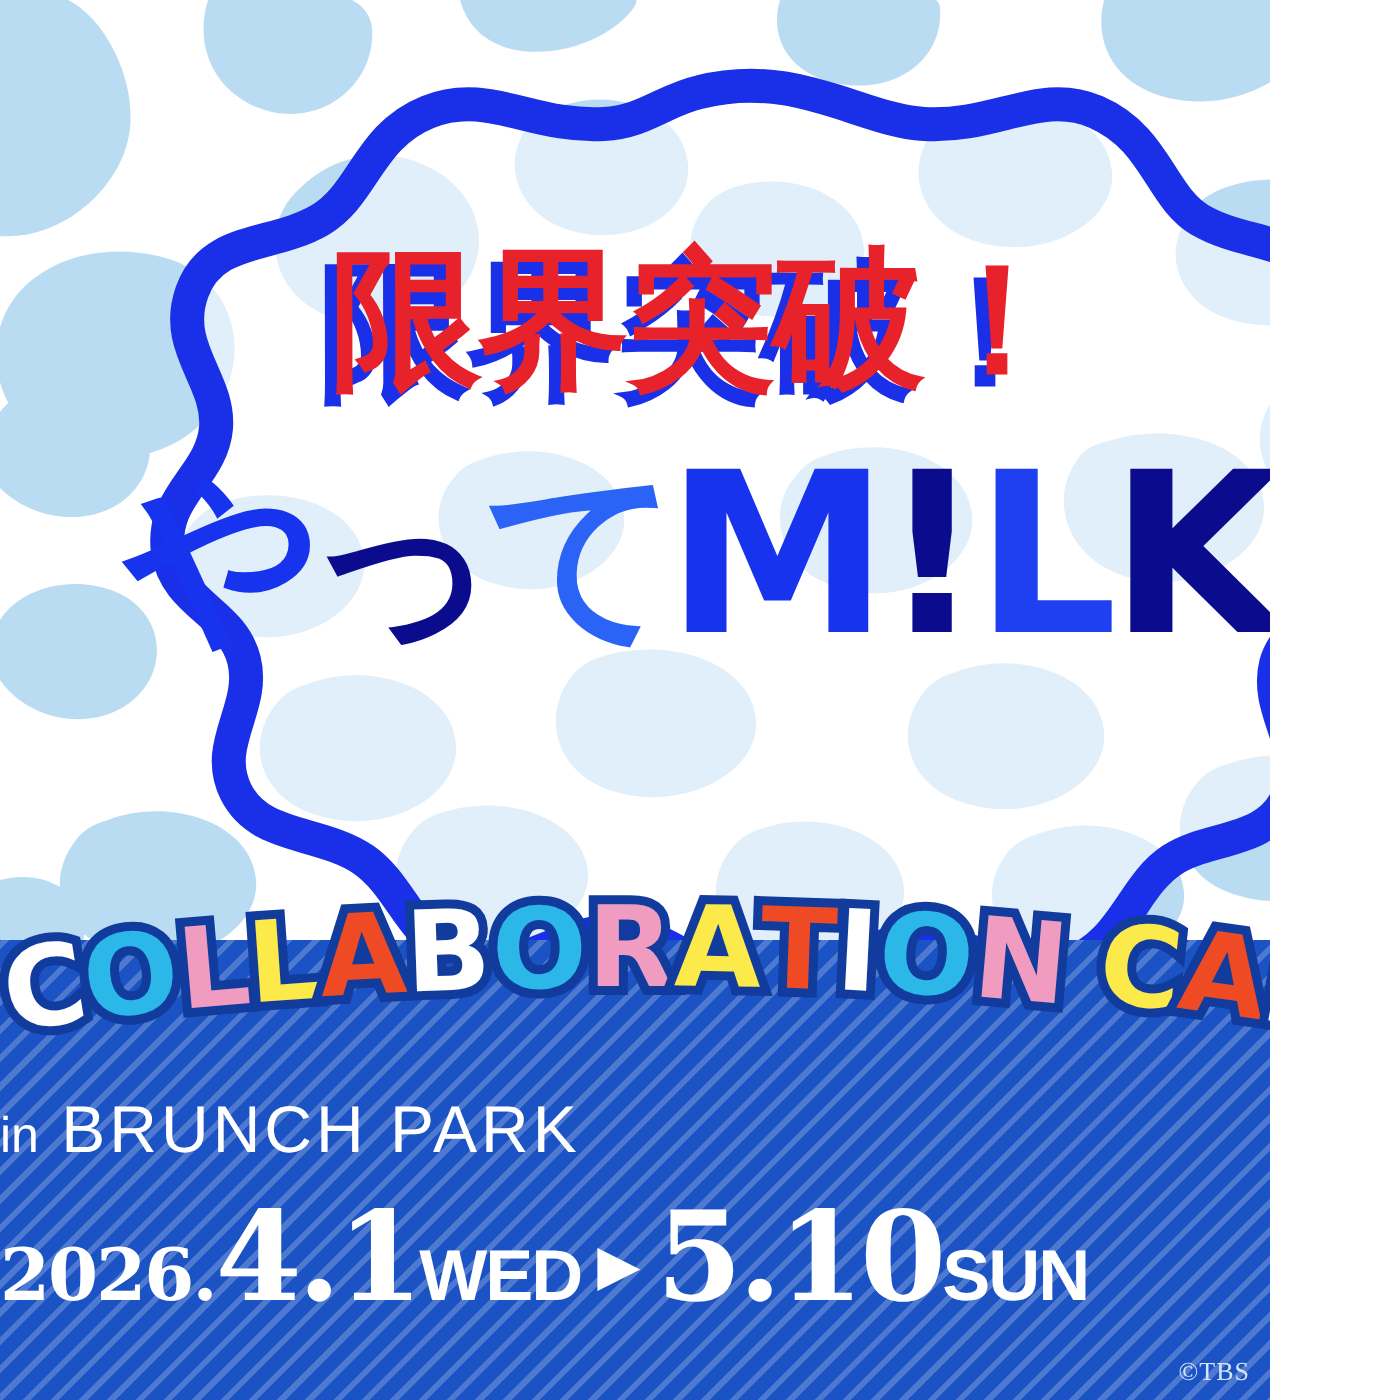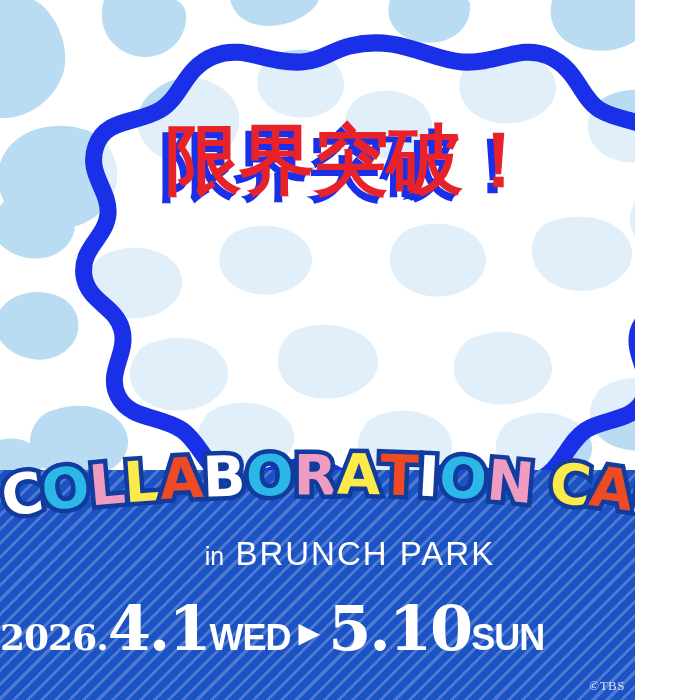--- a/index.html
+++ b/index.html
@@ -94,22 +94,21 @@
   .cafeword .gap{display:inline-block;width:16px;}
 
   .k-white{color:#FFFFFF;}
   .k-cyan{color:#2BB8E8;}
   .k-pink{color:#F09CC0;}
   .k-yellow{color:#FCE94A;}
   .k-orange{color:#EE4B24;}
 
   
   .subtitle{
-    position:absolute;left:0;top:535px;width:700px;
-    text-align:center;
+    position:absolute;left:0;top:546px;width:700px;
     color:#ffffff;
     font-family:"Liberation Sans","DejaVu Sans",sans-serif;
     font-weight:300;
     font-size:33px;
     letter-spacing:2px;
     white-space:nowrap;
   }
   .subtitle .in{font-size:25px;font-weight:400;letter-spacing:0;}
 
   
@@ -236,20 +235,23 @@
             C182,97 184,68 214,56
             C244,44 266,64 302,62
             C322,61 332,50 350,46 Z" fill="none" stroke="#1A2FE8" stroke-width="17" stroke-linejoin="round"></path>
     </svg>
   </div>
 
   <div class="logoblock">
 
     <div class="kanji">限界突破！</div>
 
+    <div class="wordmark">
+      <span class="wm wm-jp c-royal">や</span><span class="wm wm-jp c-navy">っ</span><span class="wm wm-jp c-bright">て</span><span class="wm wm-en c-royal">M</span><span class="wm wm-en c-navy">!</span><span class="wm wm-en c-mid">L</span><span class="wm wm-en c-navy">K</span>
+    </div>
   </div>
 
   <div class="band">
     <div class="stripes"></div>
   </div>
 
   <div class="cafeword">
     <span class="ltr k-white" style="transform:rotate(-9deg) translateY(12px)">C</span><span class="ltr k-cyan" style="transform:rotate(-7deg) translateY(6px)">O</span><span class="ltr k-pink" style="transform:rotate(-5deg) translateY(2px)">L</span><span class="ltr k-yellow" style="transform:rotate(-4deg) translateY(-1px)">L</span><span class="ltr k-orange" style="transform:rotate(-3deg) translateY(-4px)">A</span><span class="ltr k-white" style="transform:rotate(-2deg) translateY(-6px)">B</span><span class="ltr k-cyan" style="transform:rotate(-1deg) translateY(-7px)">O</span><span class="ltr k-pink" style="transform:rotate(0deg) translateY(-8px)">R</span><span class="ltr k-yellow" style="transform:rotate(1deg) translateY(-8px)">A</span><span class="ltr k-orange" style="transform:rotate(2deg) translateY(-7px)">T</span><span class="ltr k-white" style="transform:rotate(3deg) translateY(-6px)">I</span><span class="ltr k-cyan" style="transform:rotate(4deg) translateY(-4px)">O</span><span class="ltr k-pink" style="transform:rotate(5deg) translateY(-1px)">N</span><span class="gap"></span><span class="ltr k-yellow" style="transform:rotate(6deg) translateY(2px)">C</span><span class="ltr k-orange" style="transform:rotate(8deg) translateY(6px)">A</span><span class="ltr k-white" style="transform:rotate(10deg) translateY(12px)">F</span><span class="ltr k-cyan" style="transform:rotate(12deg) translateY(19px)">E</span>
   </div>
 

